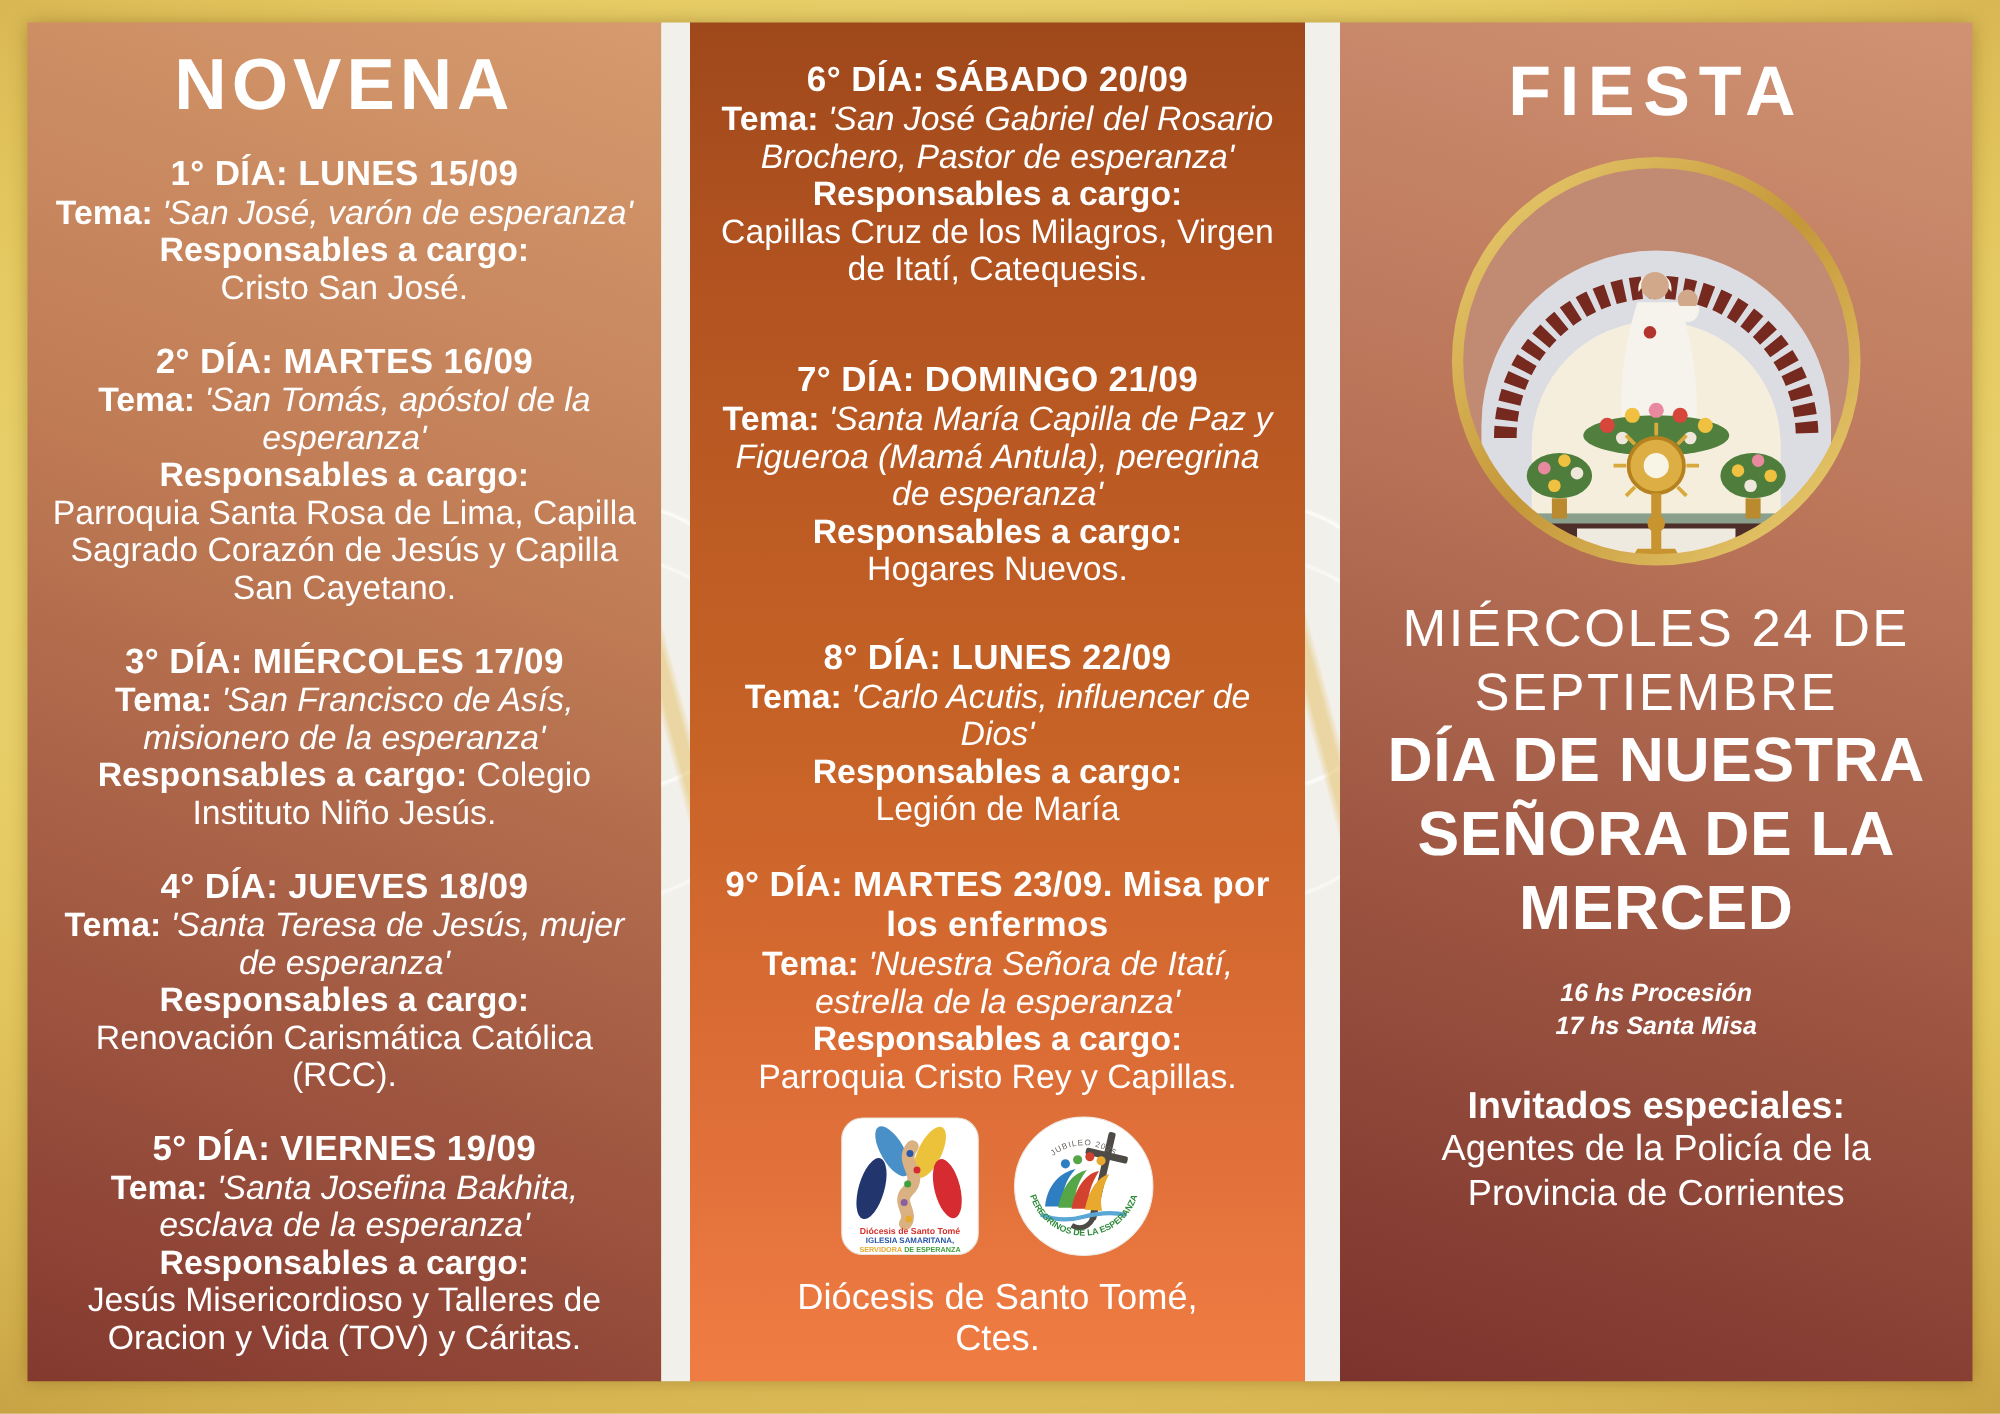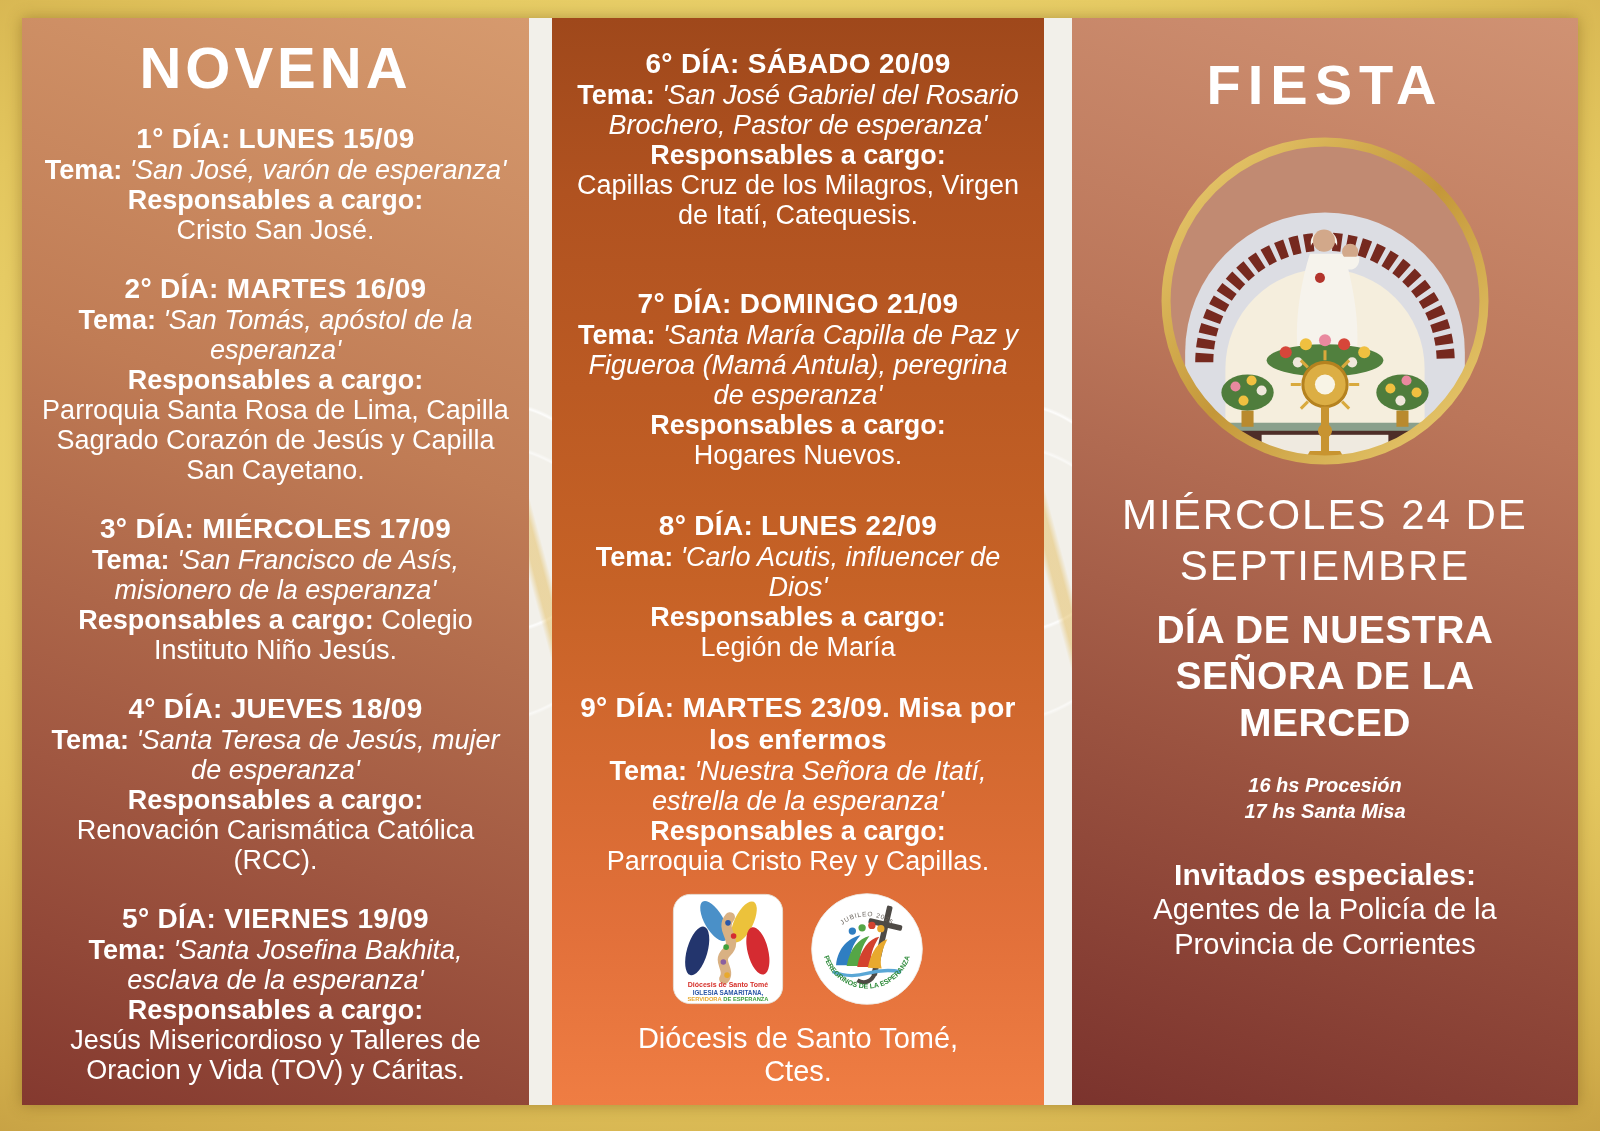--- a/index.html
+++ b/index.html
@@ -33,21 +33,21 @@
   .sep-a { width:23px; }
   .sep-b { width:28px; }
   .panel-mid {
     width:492px;
     background:linear-gradient(180deg,#9f481b 0%,#b05220 16%,#c66226 52%,#e2703a 84%,#ef7d43 100%);
     padding:10px 22px 0;
   }
   .panel-right {
     flex:1;
     background:linear-gradient(197deg,#d09273 0%,#bb765a 35%,#9b5340 68%,#7b332d 100%);
-    padding:12px 24px 0;
+    padding:0 24px 0;
   }
 
   
   .novena-title { font-size:58px; font-weight:700; letter-spacing:4px; margin:8px 0 22px; }
   .entry { margin-bottom:28px; }
   .entry .day { font-size:28px; font-weight:700; letter-spacing:.3px; line-height:32px; }
   .entry p.line { font-size:27px; line-height:30px; font-weight:400; }
   .lbl { font-weight:700; }
   .lbl.block { display:block; }
   .tema { font-style:italic;text-align:center; }
@@ -59,21 +59,21 @@
   .logo-row { display:flex; justify-content:center; align-items:center; gap:26px; margin-top:10px; }
   .mid-footer { font-size:29px; line-height:33px; margin:16px auto 0; max-width:360px; }
 
   
   .fiesta-line { font-size:56px; font-weight:700; letter-spacing:7px; }
   .fiesta-1 { margin-top:22px; }
   .fiesta-2 { margin-top:42px; }
   .photo-wrap { width:332px; height:332px; margin:18px auto 0; }
   .photo-wrap svg { width:100%; height:100%; display:block; }
   .date-line { margin-top:22px; font-size:42px; font-weight:400; letter-spacing:2px; line-height:1.22; }
-  .feast-line { margin-top:16px; font-size:39px; font-weight:700; letter-spacing:.5px; line-height:1.18; }
+  .feast-line { font-size:50px; font-weight:700; letter-spacing:.5px; line-height:1.18; }
   .sched { margin-top:26px; font-size:20px; font-weight:700; line-height:1.3;font-style:italic; }
   .guests-label { margin-top:34px; font-size:30px; font-weight:700; }
   .guests-text { font-size:29px; line-height:1.22; }
 
   .logo-box svg { display:block; }
 </style>
 </head>
 <body>
 
 <div class="sheet">

